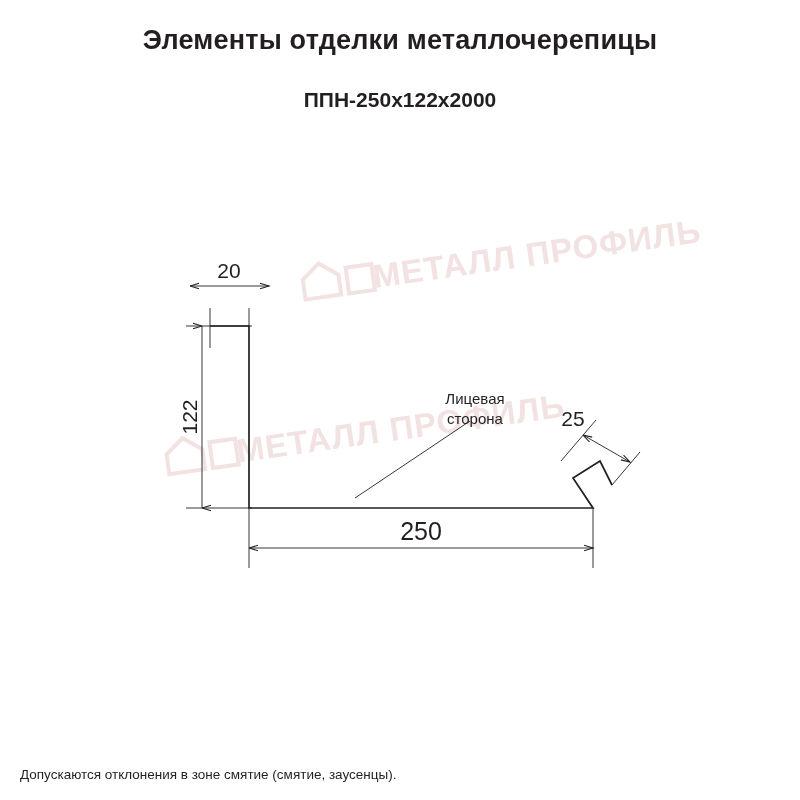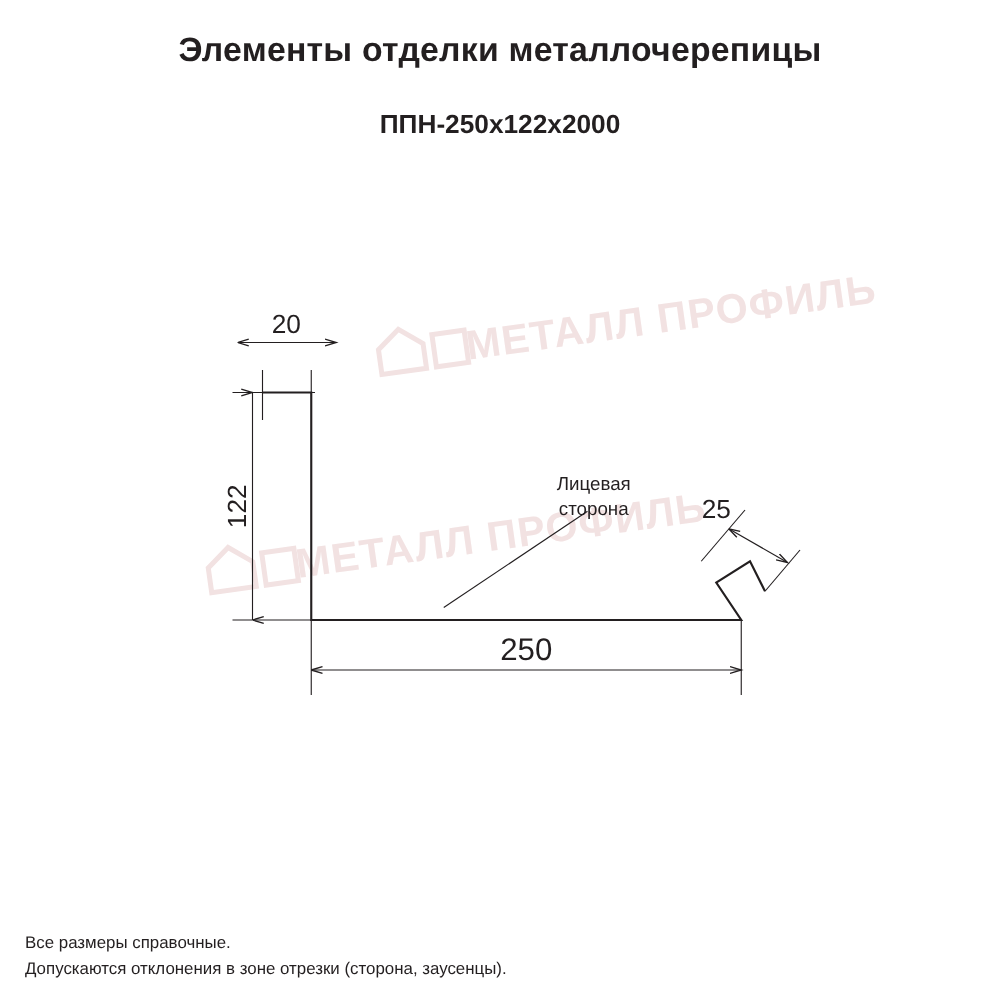--- a/index.html
+++ b/index.html
@@ -41,21 +41,21 @@
     color: #231f20;
   }
   .title-code {
     font-size: 21px;
     font-weight: bold;
     margin-top: 32px;
     color: #231f20;
   }
   .drawing {
     position: absolute;
-    top: 196px;
+    top: 208px;
     left: 0;
     width: 800px;
     height: 430px;
   }
   .watermarks {
     position: absolute;
     top: 200px;
     left: 0;
     width: 800px;
     height: 430px;
@@ -159,17 +159,16 @@
 
       <g stroke="#231f20" stroke-width="0.9" fill="none">
         <line x1="355" y1="290" x2="470" y2="213"></line>
       </g>
       <text x="475" y="196" text-anchor="middle" font-size="15" fill="#231f20" font-family="Liberation Sans, sans-serif">Лицевая</text>
       <text x="475" y="216" text-anchor="middle" font-size="15" fill="#231f20" font-family="Liberation Sans, sans-serif">сторона</text>
     </svg>
   </div>
 
   <div class="footer">
-    <div>Все размеры справочные.</div>
-    <div>Допускаются отклонения в зоне отрезки (сторона, заусенцы).</div>
+    <div>Допускаются отклонения в зоне смятие (смятие, заусенцы).</div>
   </div>
 
 </div>
 
 </body></html>

